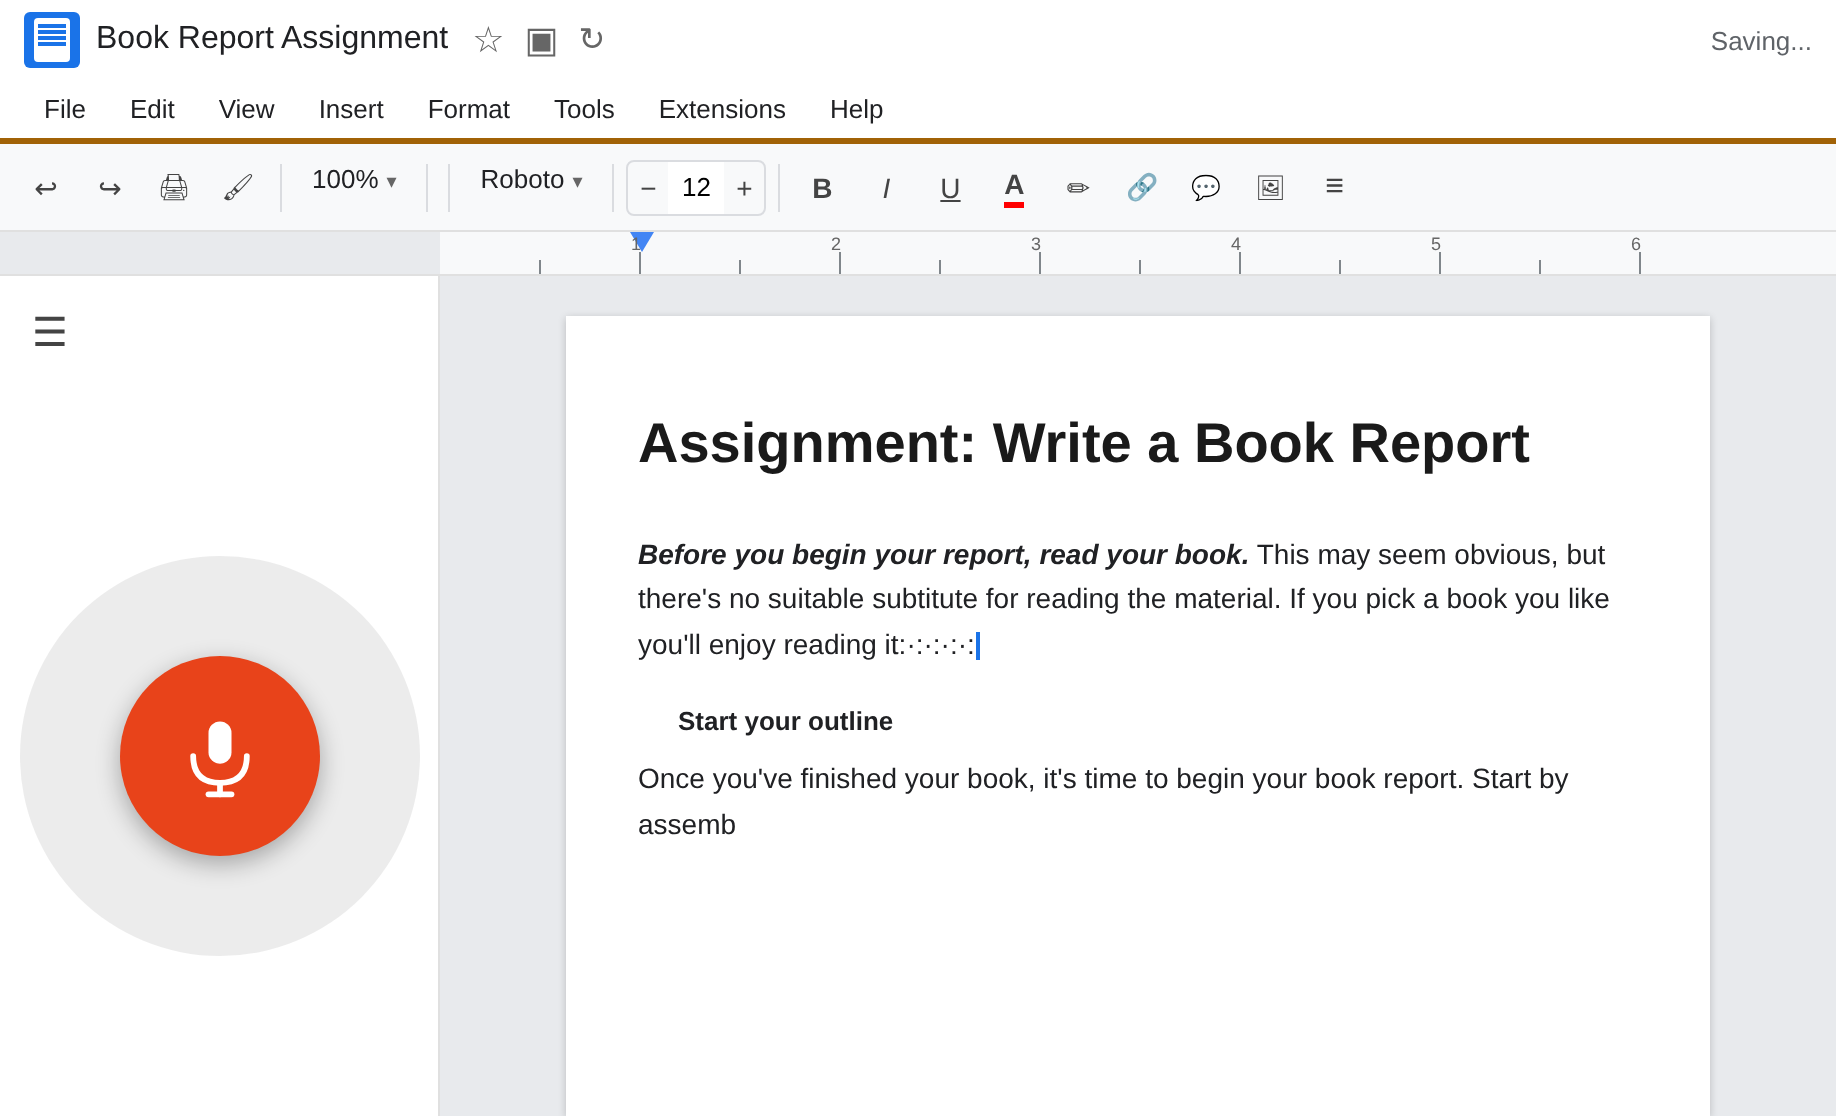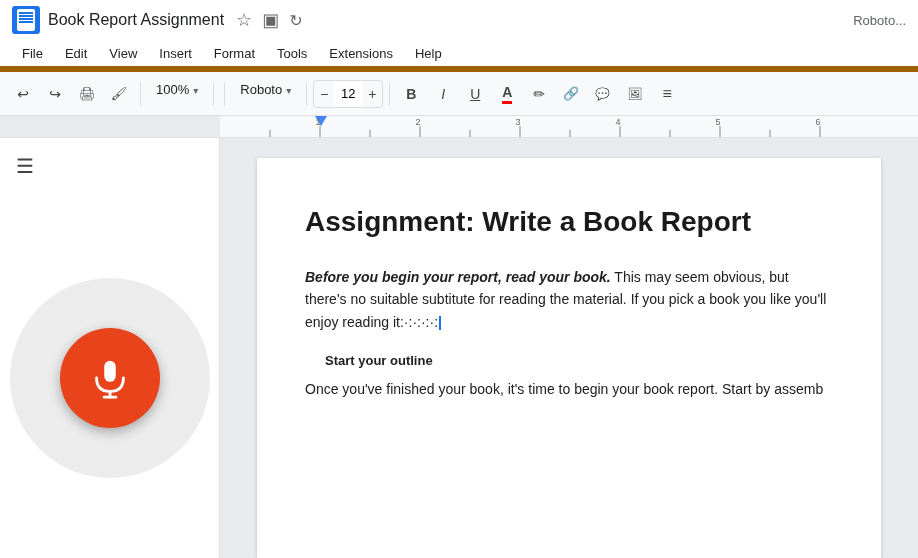--- a/index.html
+++ b/index.html
@@ -48,21 +48,21 @@
     }
 
     
     .menu-bar {
       display: flex;
       align-items: center;
       padding: 0 12px;
       background: #fff;
       height: 32px;
       gap: 2px;
-      border-bottom: 6px solid #a16207;
+      border-bottom: 3px solid #a16207;
     }
     .menu-item {
       padding: 4px 10px;
       font-size: 13px;
       color: #202124;
       border-radius: 4px;
       cursor: pointer;
     }
 
     
@@ -195,24 +195,24 @@
     .doc-area {
       flex: 1;
       overflow-y: auto;
       padding: 0 0 20px 0;
       display: flex;
       flex-direction: column;
       align-items: center;
     }
     .page {
       background: white;
-      width: 624px;
+      width: 572px;
       min-height: 400px;
       margin-top: 20px;
-      padding: 48px 48px;
+      padding: 48px 36px;
       box-shadow: 0 1px 4px rgba(0,0,0,0.2);
     }
     .doc-title {
       font-size: 28px;
       font-weight: 700;
       color: #1a1a1a;
       margin-bottom: 28px;
       font-family: Arial, sans-serif;
     }
     .doc-para {
@@ -250,21 +250,21 @@
   <div class="doc-icon">
     <div class="doc-icon-inner"></div>
   </div>
   <span class="title-text">Book Report Assignment</span>
   <div class="title-icons">
     <span style="font-size:18px; color:#666; cursor:pointer;">☆</span>
     <span style="font-size:18px; color:#666; cursor:pointer;">▣</span>
     <span style="font-size:16px; color:#666; cursor:pointer;">↻</span>
   </div>
   <div class="saving-text">
-    <span>Roboto...</span>
+    <span>Saving...</span>
   </div>
 </div>
 
 <div class="menu-bar">
   <div class="menu-item">File</div>
   <div class="menu-item">Edit</div>
   <div class="menu-item">View</div>
   <div class="menu-item">Insert</div>
   <div class="menu-item">Format</div>
   <div class="menu-item">Tools</div>

